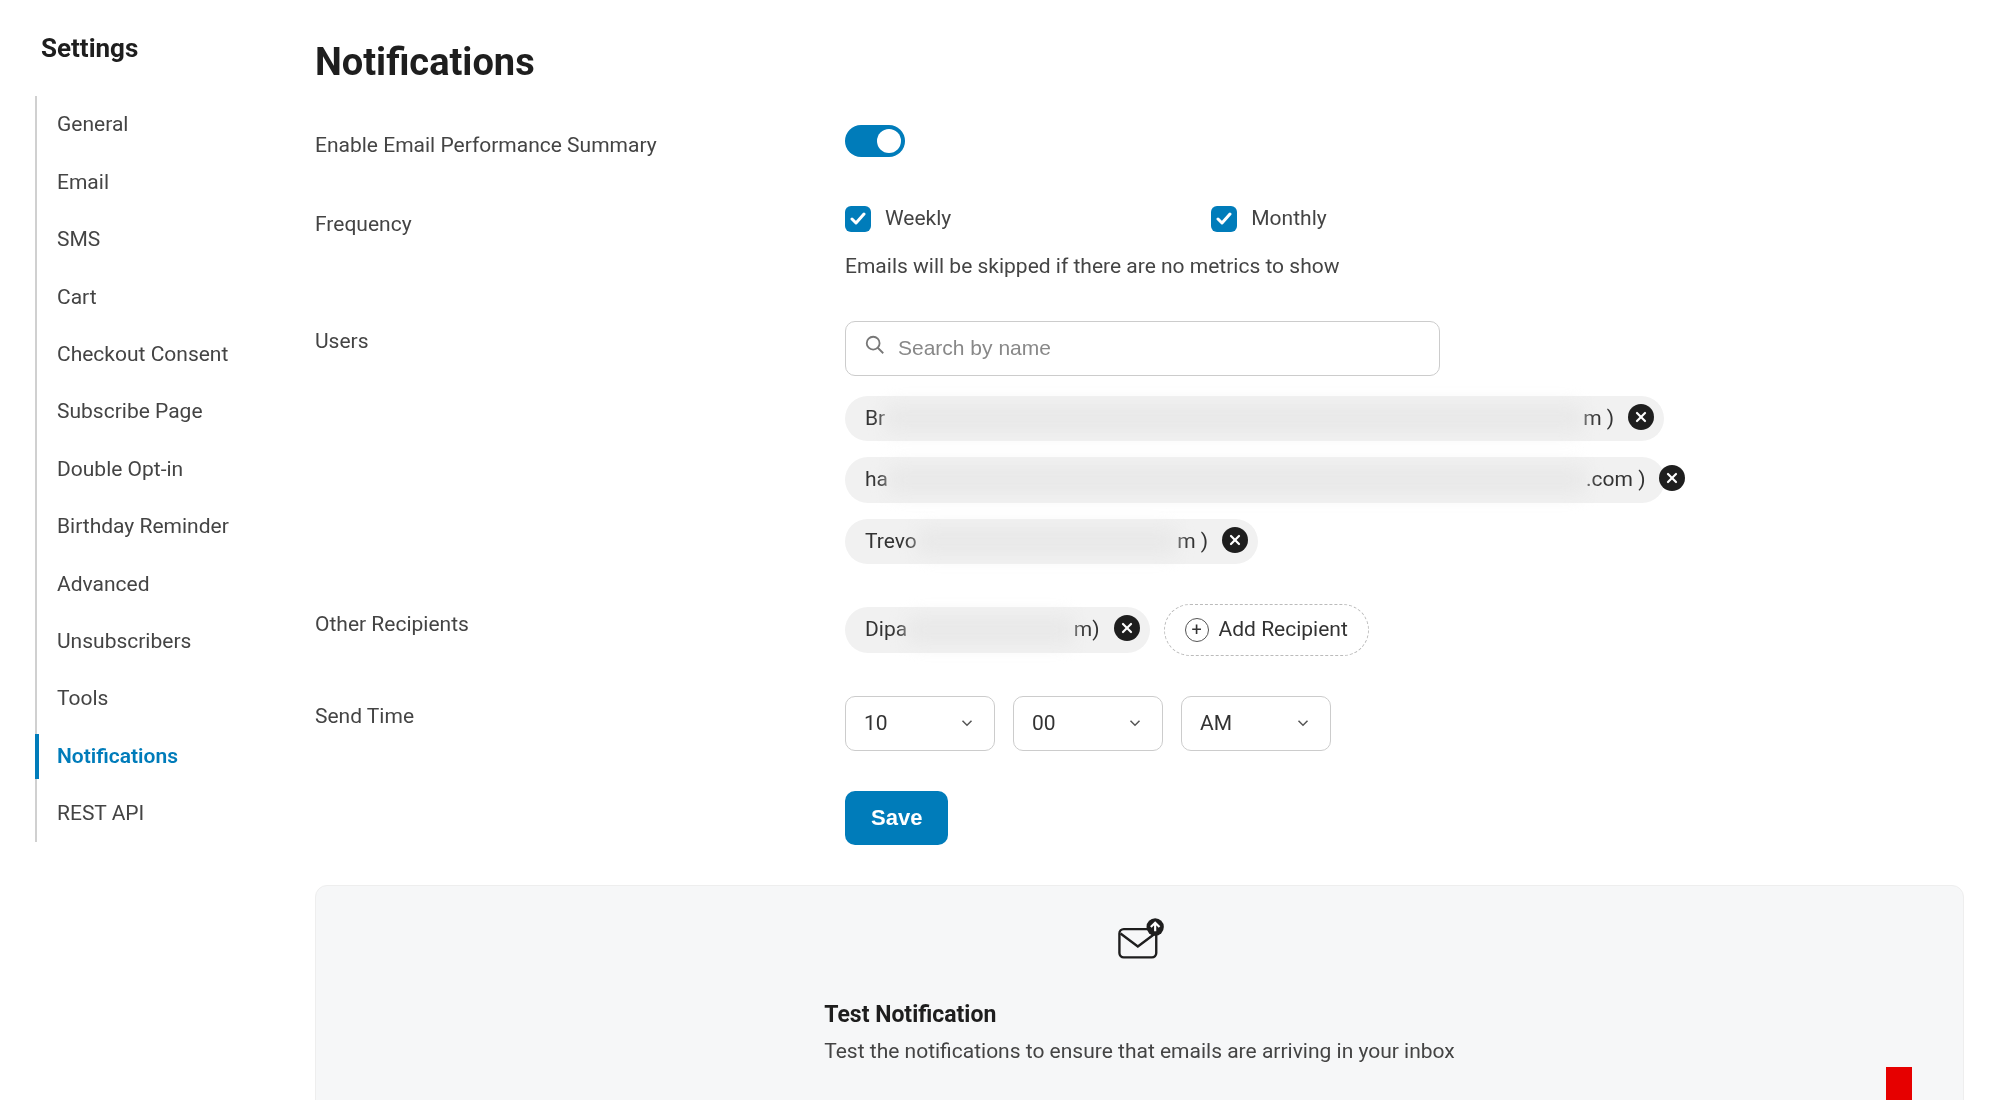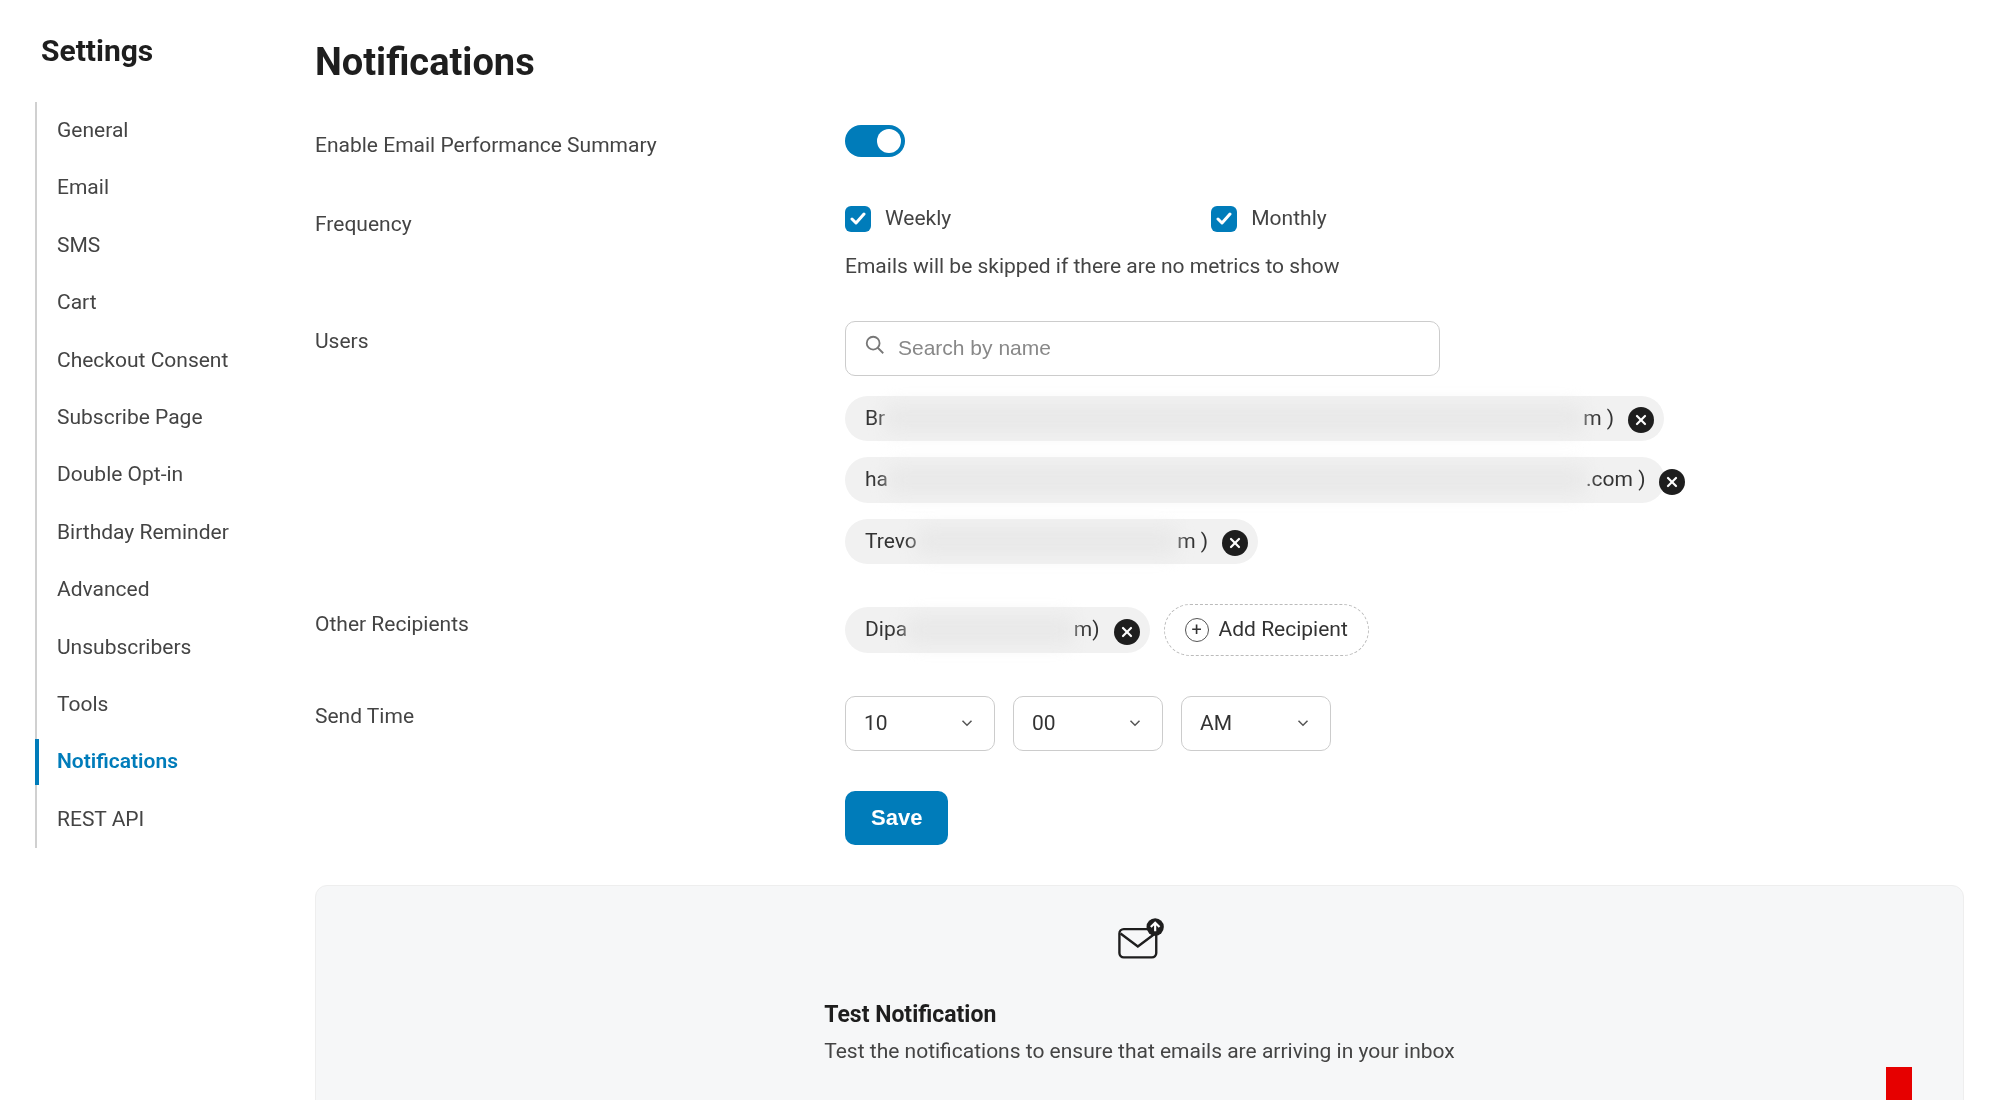--- a/index.html
+++ b/index.html
@@ -16,21 +16,21 @@
       display: flex;
       gap: 30px;
     }
     
     .sidebar {
       width: 250px;
       flex-shrink: 0;
     }
     .sidebar-title {
       font-weight: 700;
-      font-size: 30px;
+      font-size: 26px;
       color: #1e1e1e;
       margin-bottom: 30px;
       padding-left: 6px;
     }
     .sidebar-nav {
       border-left: 2px solid #d0d0d0;
     }
     .sidebar-item {
       display: block;
       padding: 14px 20px;
@@ -158,21 +158,21 @@
       max-width: 820px;
     }
     .pill-row {
       display: flex;
       flex-wrap: wrap;
       gap: 14px;
       align-items: center;
     }
     .pill {
       display: inline-flex;
-      align-items: flex-end;
+      align-items: flex-start;
       gap: 14px;
       background: #f1f1f1;
       border-radius: 30px;
       padding: 8px 10px 8px 20px;
       font-size: 21px;
       color: #333;
       position: relative;
     }
     .pill-text { white-space: nowrap; }
     .pill .blur {

